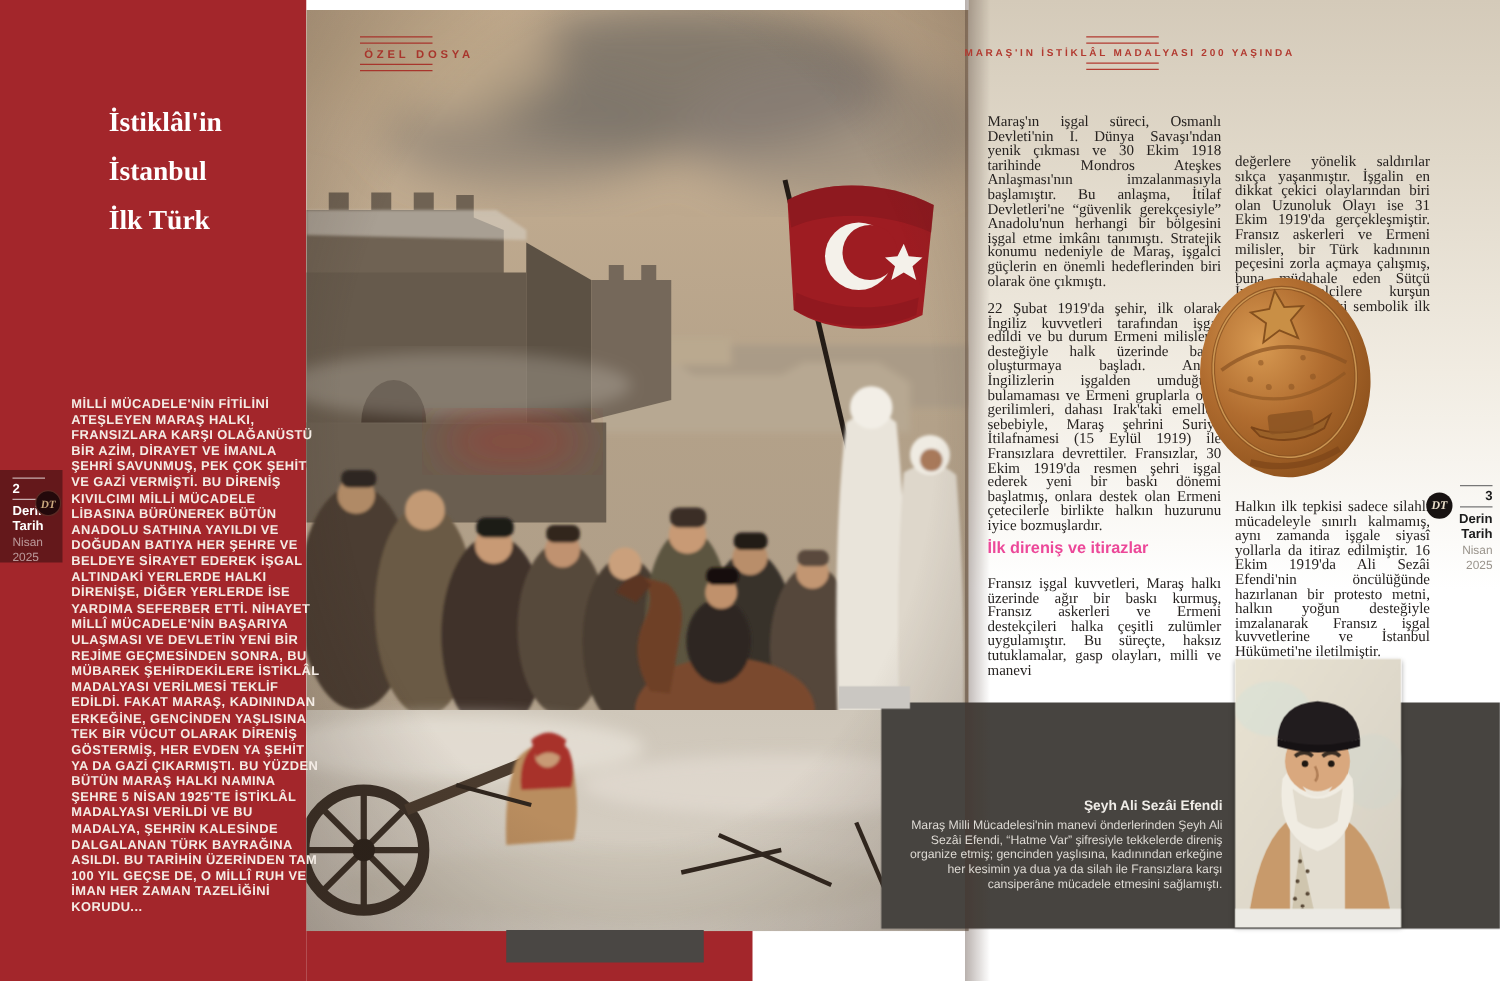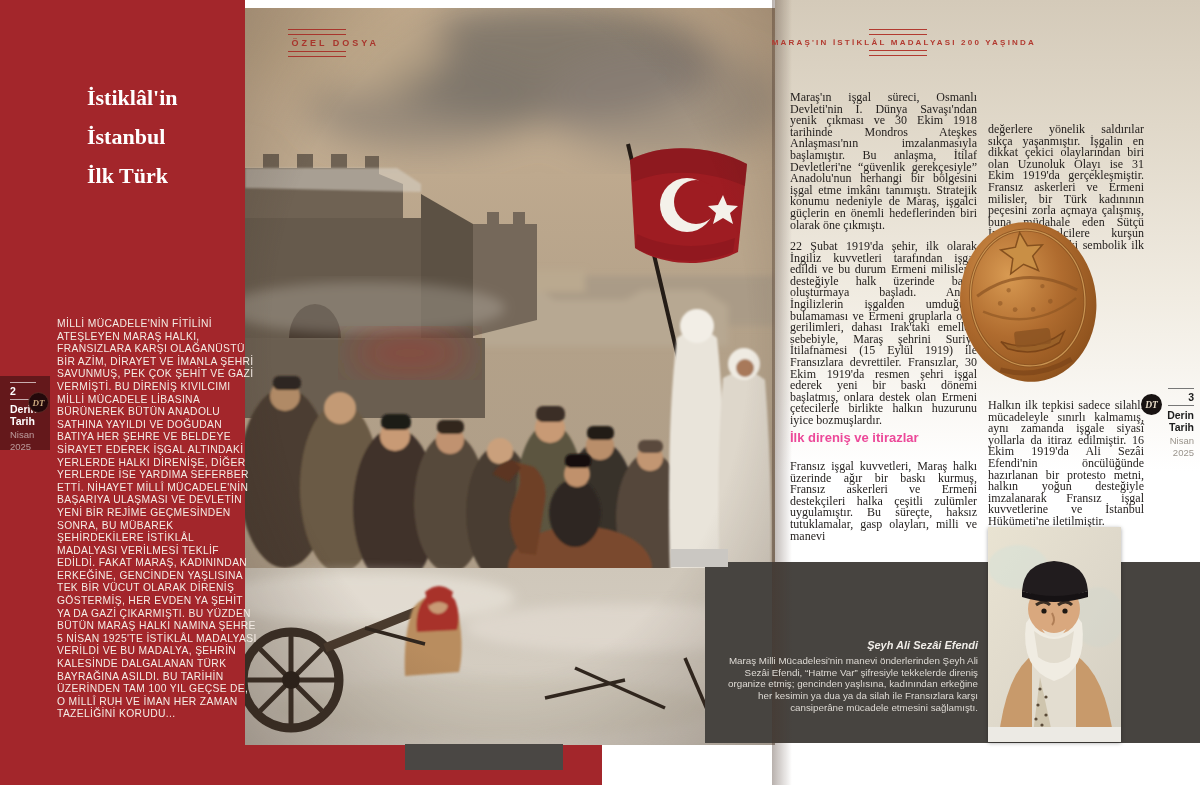--- a/index.html
+++ b/index.html
@@ -9,21 +9,21 @@
 
   
   .red-sidebar{left:0;top:0;width:245px;height:785px;background:#a3262b;z-index:1;}
   .red-under{left:245px;top:690px;width:357px;height:95px;background:#a3262b;z-index:0;}
 
   .side-title{left:57px;top:78px;width:200px;z-index:4;color:#ffffff;
     font-family:"Liberation Serif",serif;font-weight:bold;font-size:22px;line-height:39px;margin-left:30px;}
   .side-headline{left:56px;top:202px;width:440px;z-index:4;color:#ffffff;
     font-family:"Liberation Serif",serif;font-weight:bold;font-size:48px;line-height:52px;letter-spacing:2px;}
   .side-lede{left:57px;top:318px;width:200px;z-index:4;color:#f4ece5;
-    font-family:"Liberation Sans",sans-serif;font-weight:normal;font-size:10.3px;
+    font-family:"Liberation Sans",sans-serif;font-weight:bold;font-size:10.3px;
     line-height:12.6px;letter-spacing:.35px;}
 
   
   .badge-strip-left{left:0;top:376px;width:50px;height:74px;background:rgba(25,8,9,.45);z-index:5;}
   .badge-left{left:10px;top:380px;width:34px;z-index:6;color:#fff;
     font-family:"Liberation Sans",sans-serif;font-size:10.5px;line-height:12px;}
   .badge-left .rule{border-top:1px solid rgba(255,255,255,.65);width:26px;margin:2px 0;}
   .badge-left .num{font-weight:bold;}
   .badge-left .brand{font-weight:bold;margin-top:3px;}
   .badge-left .issue{color:rgba(255,255,255,.55);font-size:9.5px;margin-top:2px;}
@@ -60,21 +60,21 @@
   .col{z-index:5;color:#262220;font-family:"Liberation Serif",serif;
     font-size:12px;line-height:11.6px;text-align:justify;}
   .col-heading{z-index:5;color:#ec4899;font-family:"Liberation Sans",sans-serif;
     font-weight:bold;font-size:13px;}
 
   
   .caption-box{left:705px;top:562px;width:495px;height:181px;background:#474440;z-index:3;}
   .caption-tab{left:671px;top:549px;width:57px;height:18px;background:#cac7c2;z-index:4;}
   .caption-text{left:722px;top:640px;width:256px;z-index:5;text-align:right;
     font-family:"Liberation Sans",sans-serif;color:#dedad4;font-size:9.8px;line-height:11.8px;}
-  .caption-text .cap-title{font-weight:bold;font-style:italic;font-size:11px;color:#f0ede8;margin-bottom:3px;}
+  .caption-text .cap-title{font-weight:bold;font-size:11px;color:#f0ede8;margin-bottom:3px;}
 
   .dark-strip{left:405px;top:744px;width:158px;height:26px;background:#4a4744;z-index:2;}
 
   
   .painting{left:245px;top:8px;width:530px;height:737px;z-index:2;overflow:hidden;}
   .medal{left:952px;top:210px;width:152px;height:180px;z-index:5;}
   .portrait{left:988px;top:527px;width:133px;height:215px;z-index:5;box-shadow:0 1px 4px rgba(0,0,0,.35);}
 </style>
 </head>
 <body>

